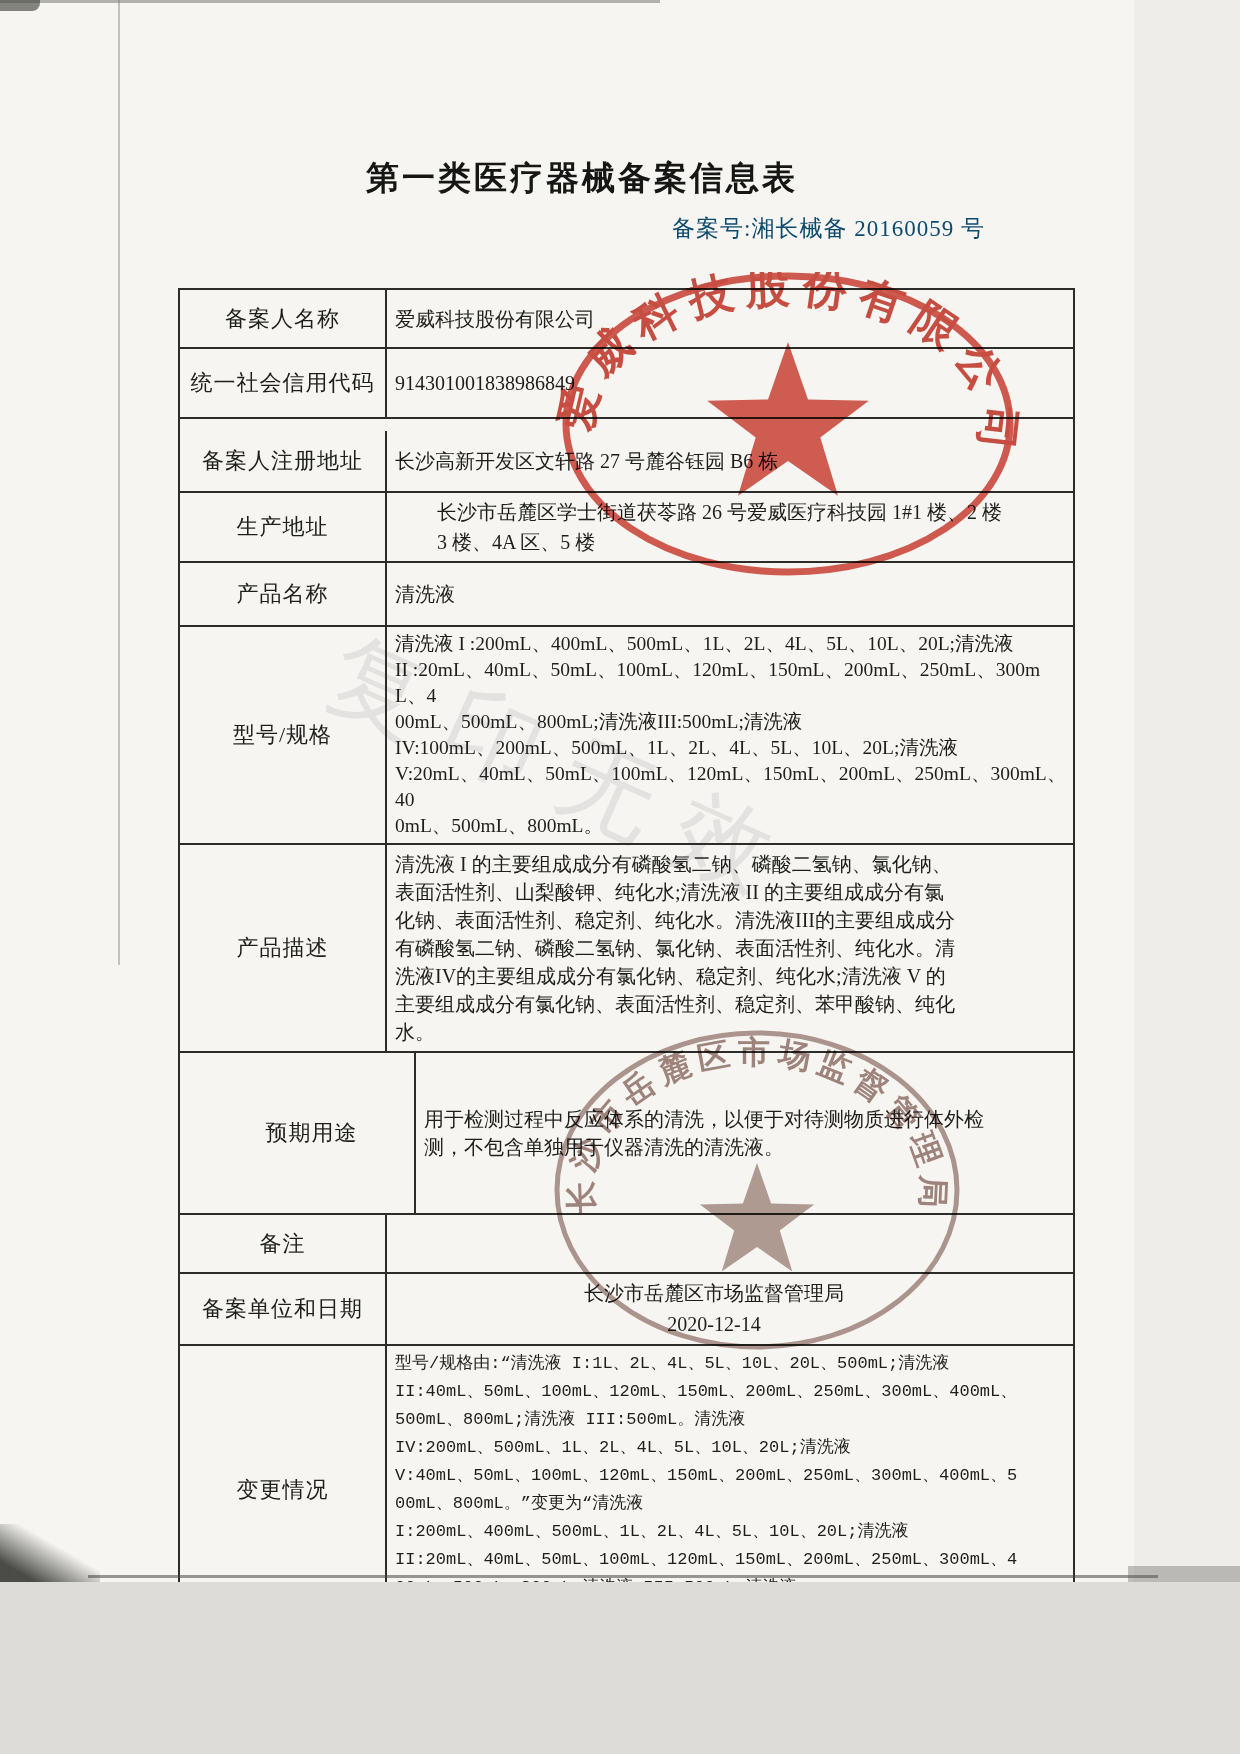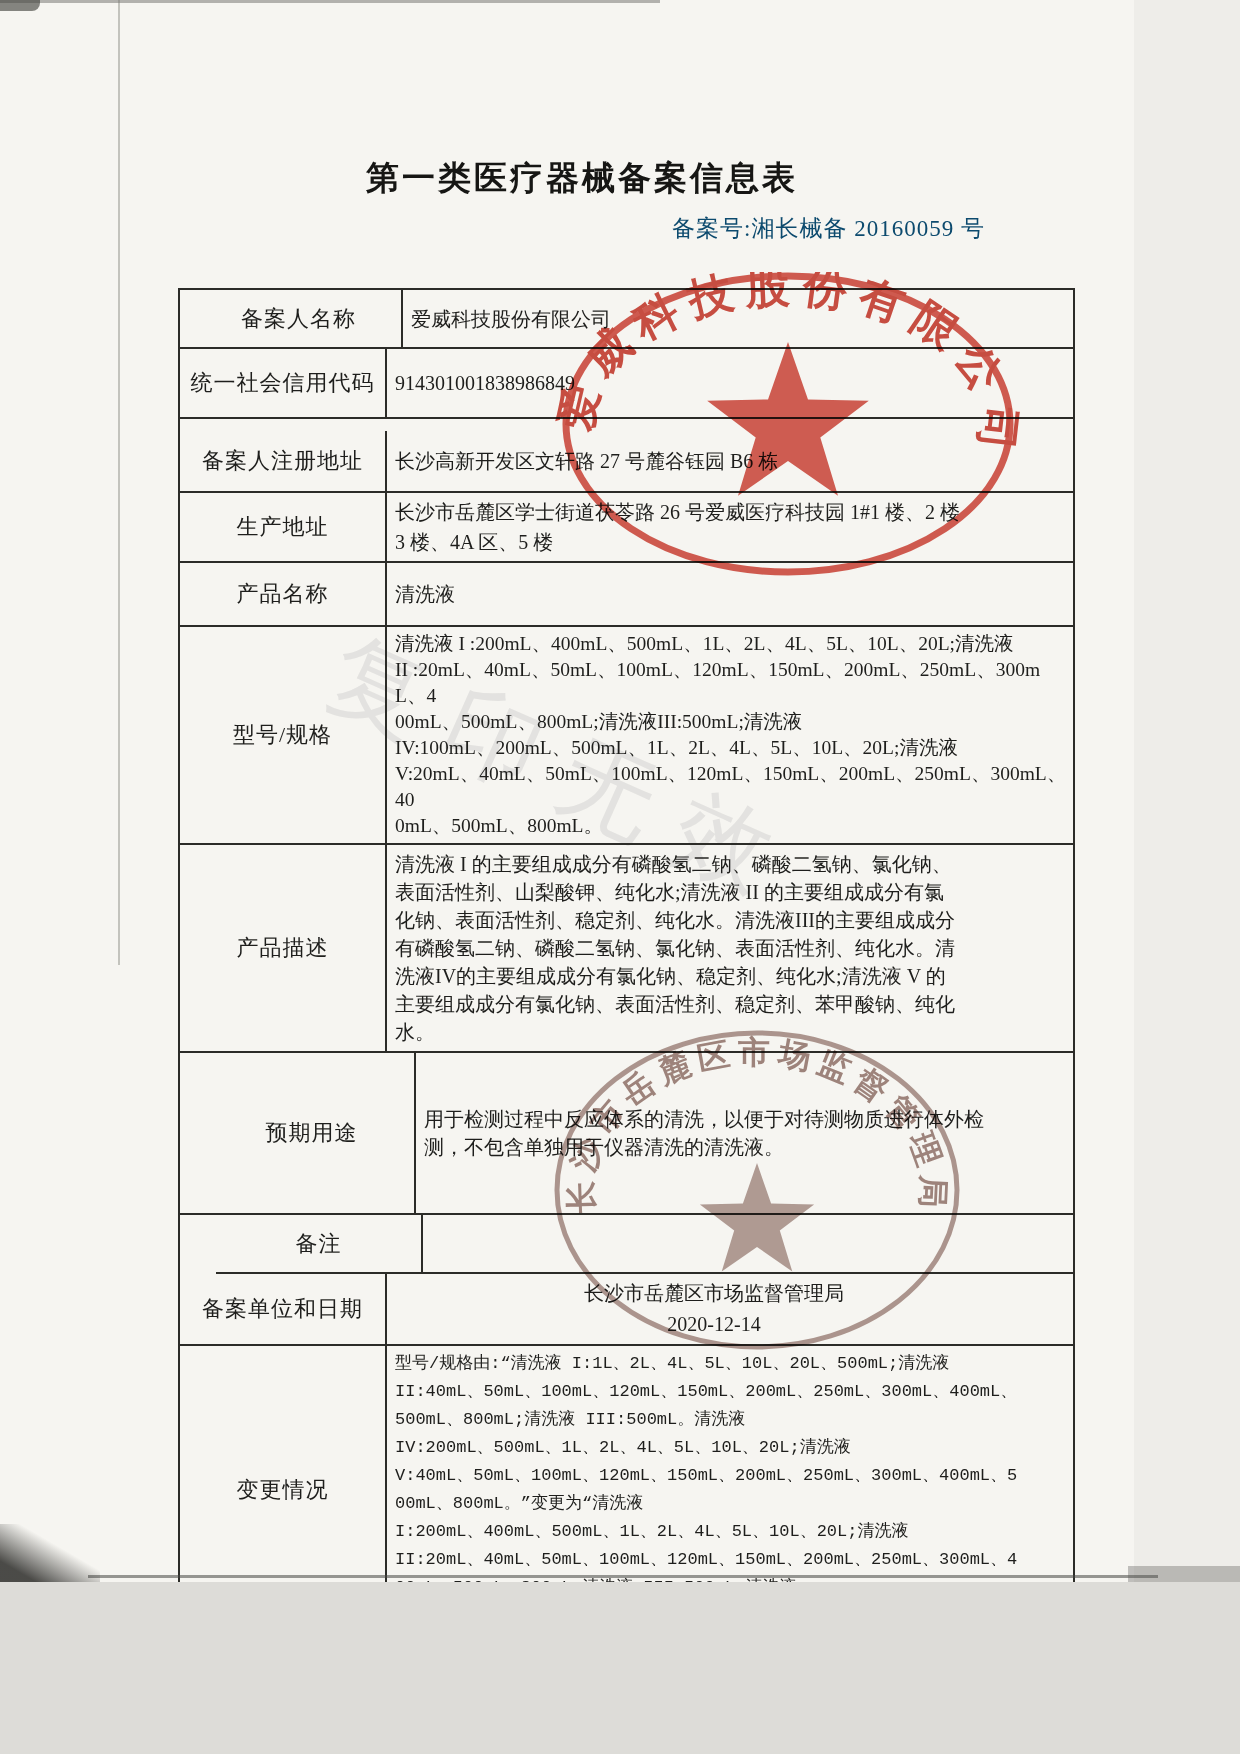--- a/index.html
+++ b/index.html
@@ -38,32 +38,32 @@
     width:207px;border-right:2px solid #2c2c28;flex:none;
     display:flex;align-items:center;justify-content:center;
     font-size:22px;letter-spacing:1px;text-align:center;padding:4px;
   }
   .cell.value{
     flex:1;display:flex;flex-direction:column;justify-content:center;
     padding:4px 4px 4px 8px;font-size:20px;line-height:28px;
     white-space:pre-line;word-break:break-all;
   }
   
-  .row:nth-child(1){min-height:57px;padding-left:16px;}
+  .row:nth-child(1){min-height:57px;}
   .row:nth-child(2){min-height:68px;}
   .row:nth-child(3){min-height:60px;margin-top:12px;}
-  .row:nth-child(4){min-height:67px;}
+  .row:nth-child(4){min-height:67px;gap:42px;}
   .row:nth-child(4) .cell.value{line-height:30px;}
   .row:nth-child(5){min-height:62px;}
   .row:nth-child(6){min-height:158px;}
   .row:nth-child(6) .cell.value{font-size:19.5px;line-height:26px;}
   .row:nth-child(7){min-height:206px;}
   .row:nth-child(7) .cell.value{line-height:28px;}
   .row:nth-child(8){min-height:160px;padding-left:29px;}
-  .row:nth-child(9){min-height:57px;margin-left:36px;}
+  .row:nth-child(9){min-height:57px;}
   .row:nth-child(10){min-height:66px;}
   .row:nth-child(10) .cell.value{text-align:center;line-height:31px;padding-right:40px;}
   .row:nth-child(11){min-height:284px;}
   .row:nth-child(11) .cell.value{font-size:17px;line-height:28px;font-family:Liberation Mono, monospace;}
 
   .stamp{position:absolute;pointer-events:none;mix-blend-mode:multiply;}
   .stamp.company{left:548px;top:272px;opacity:0.88;}
   .stamp.authority{left:545px;top:1023px;opacity:0.82;}
 
   .watermark{

